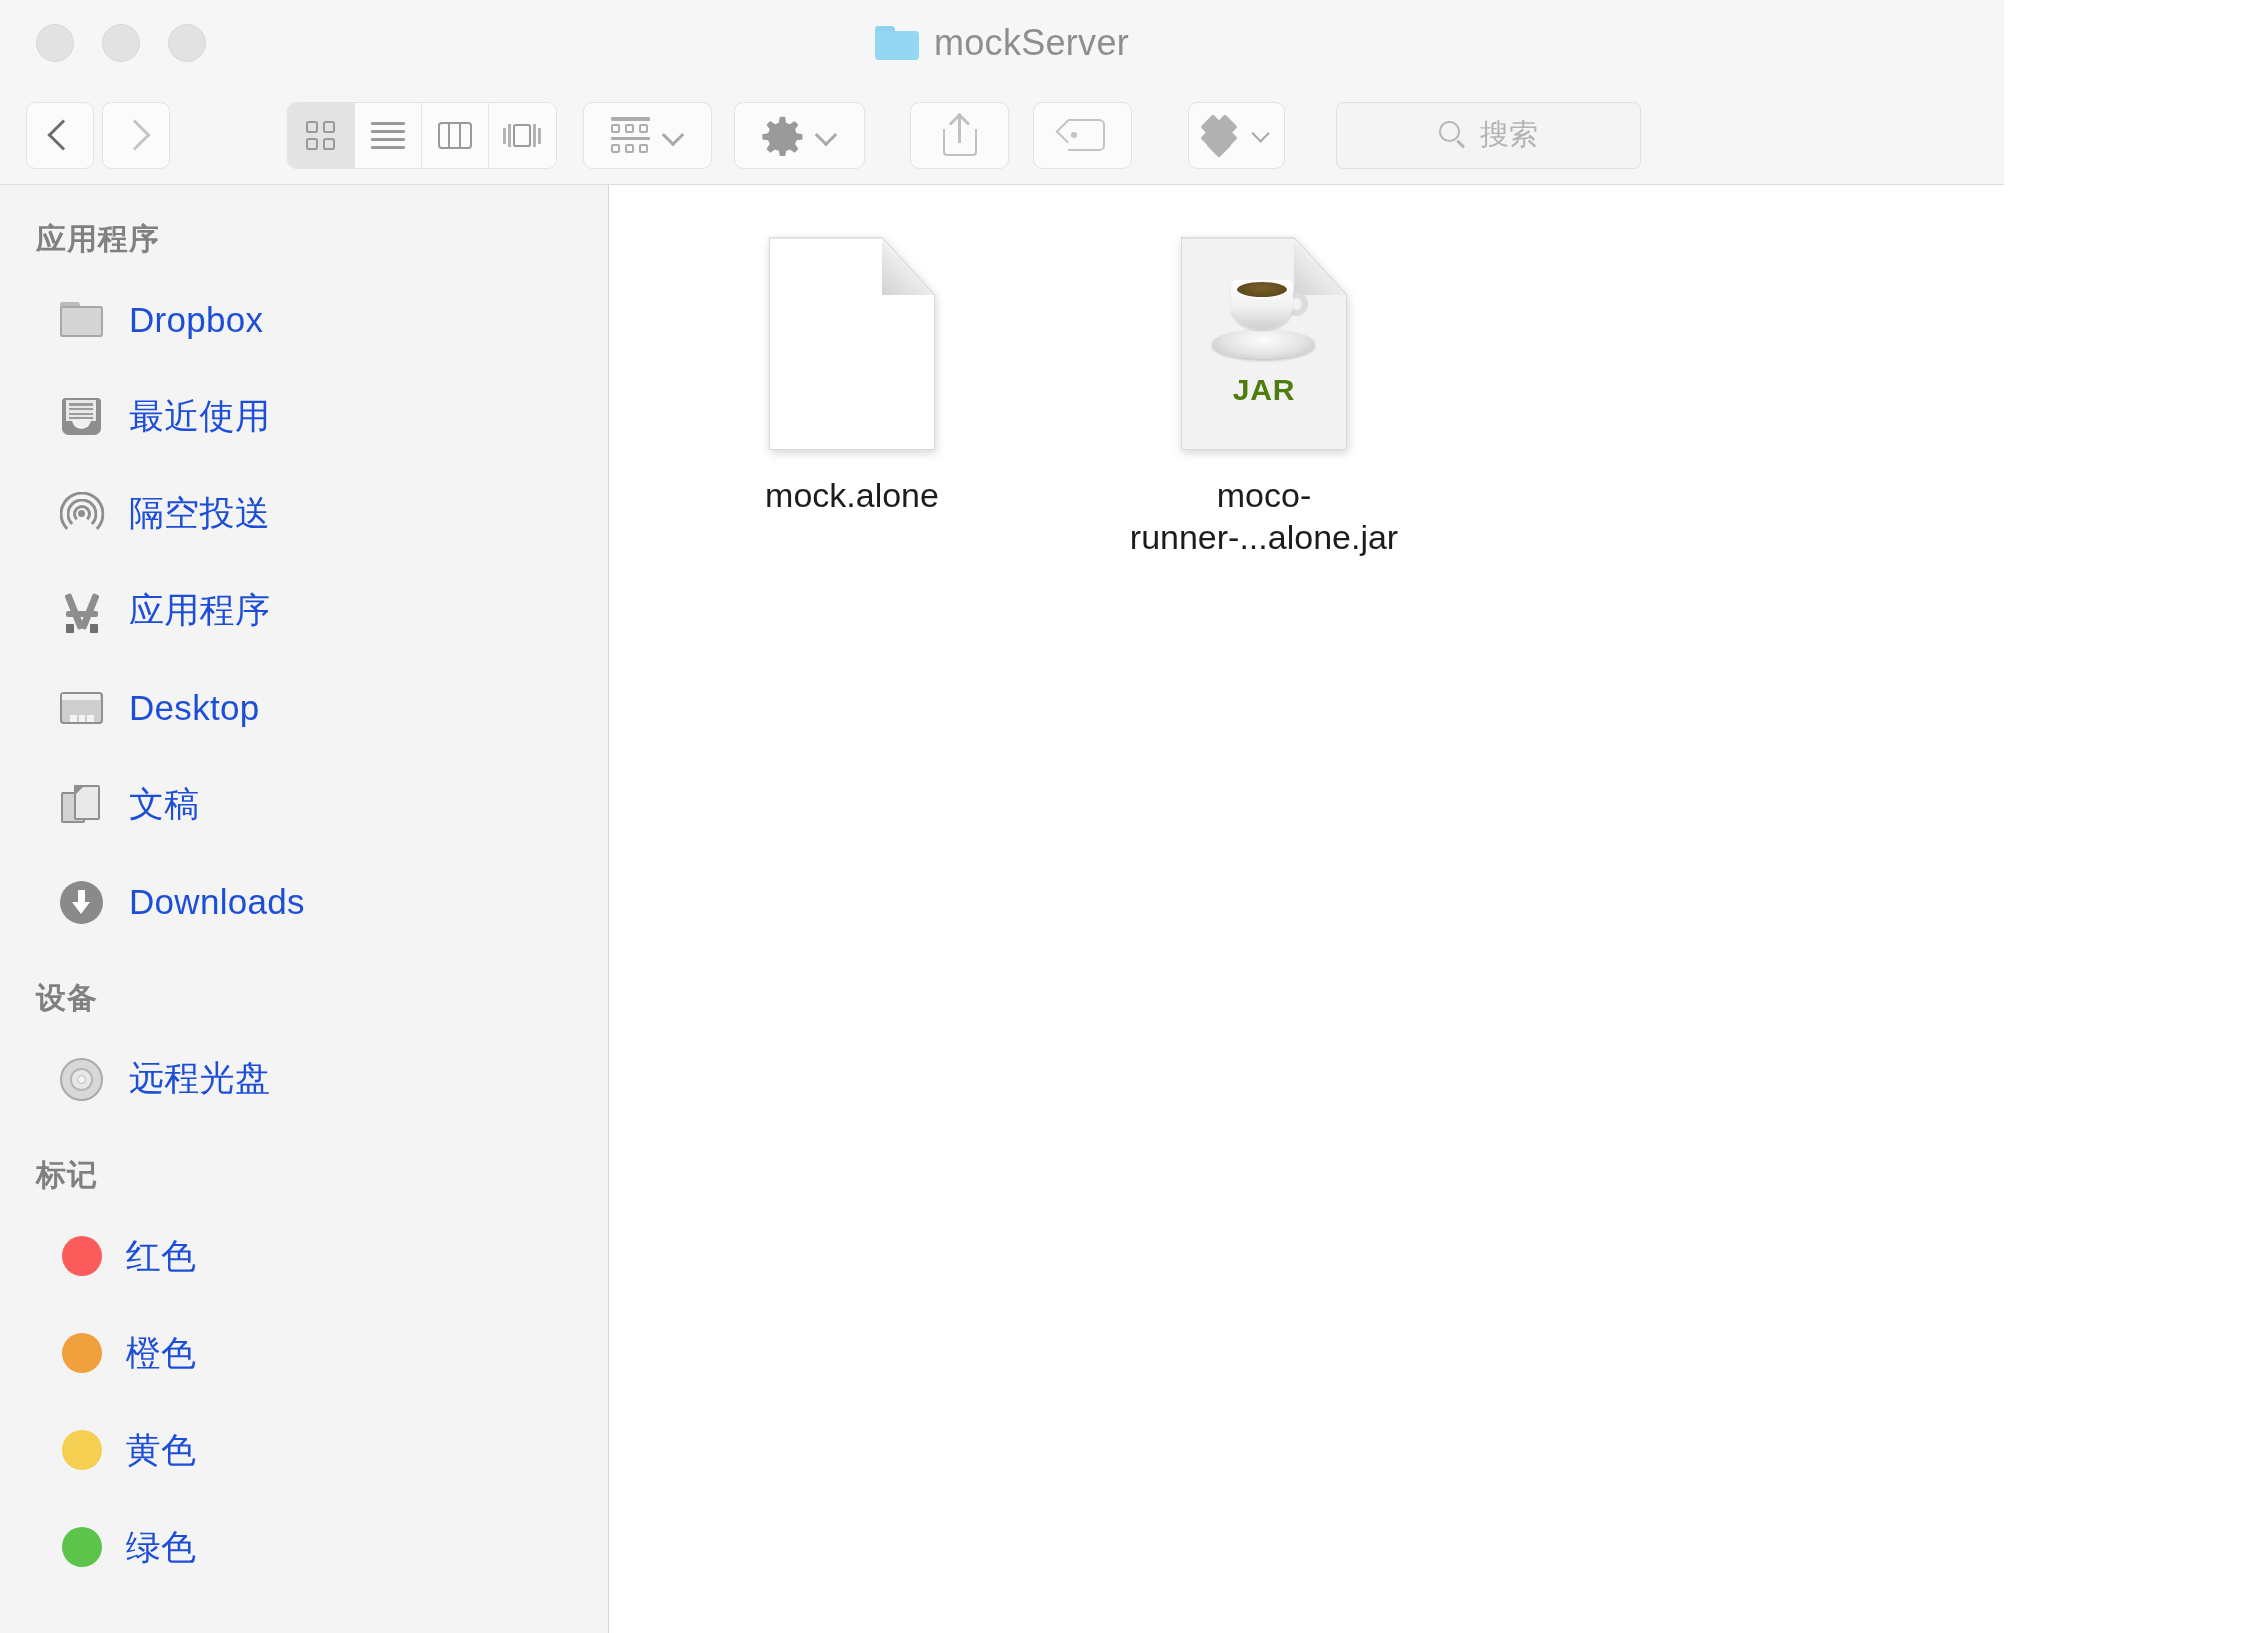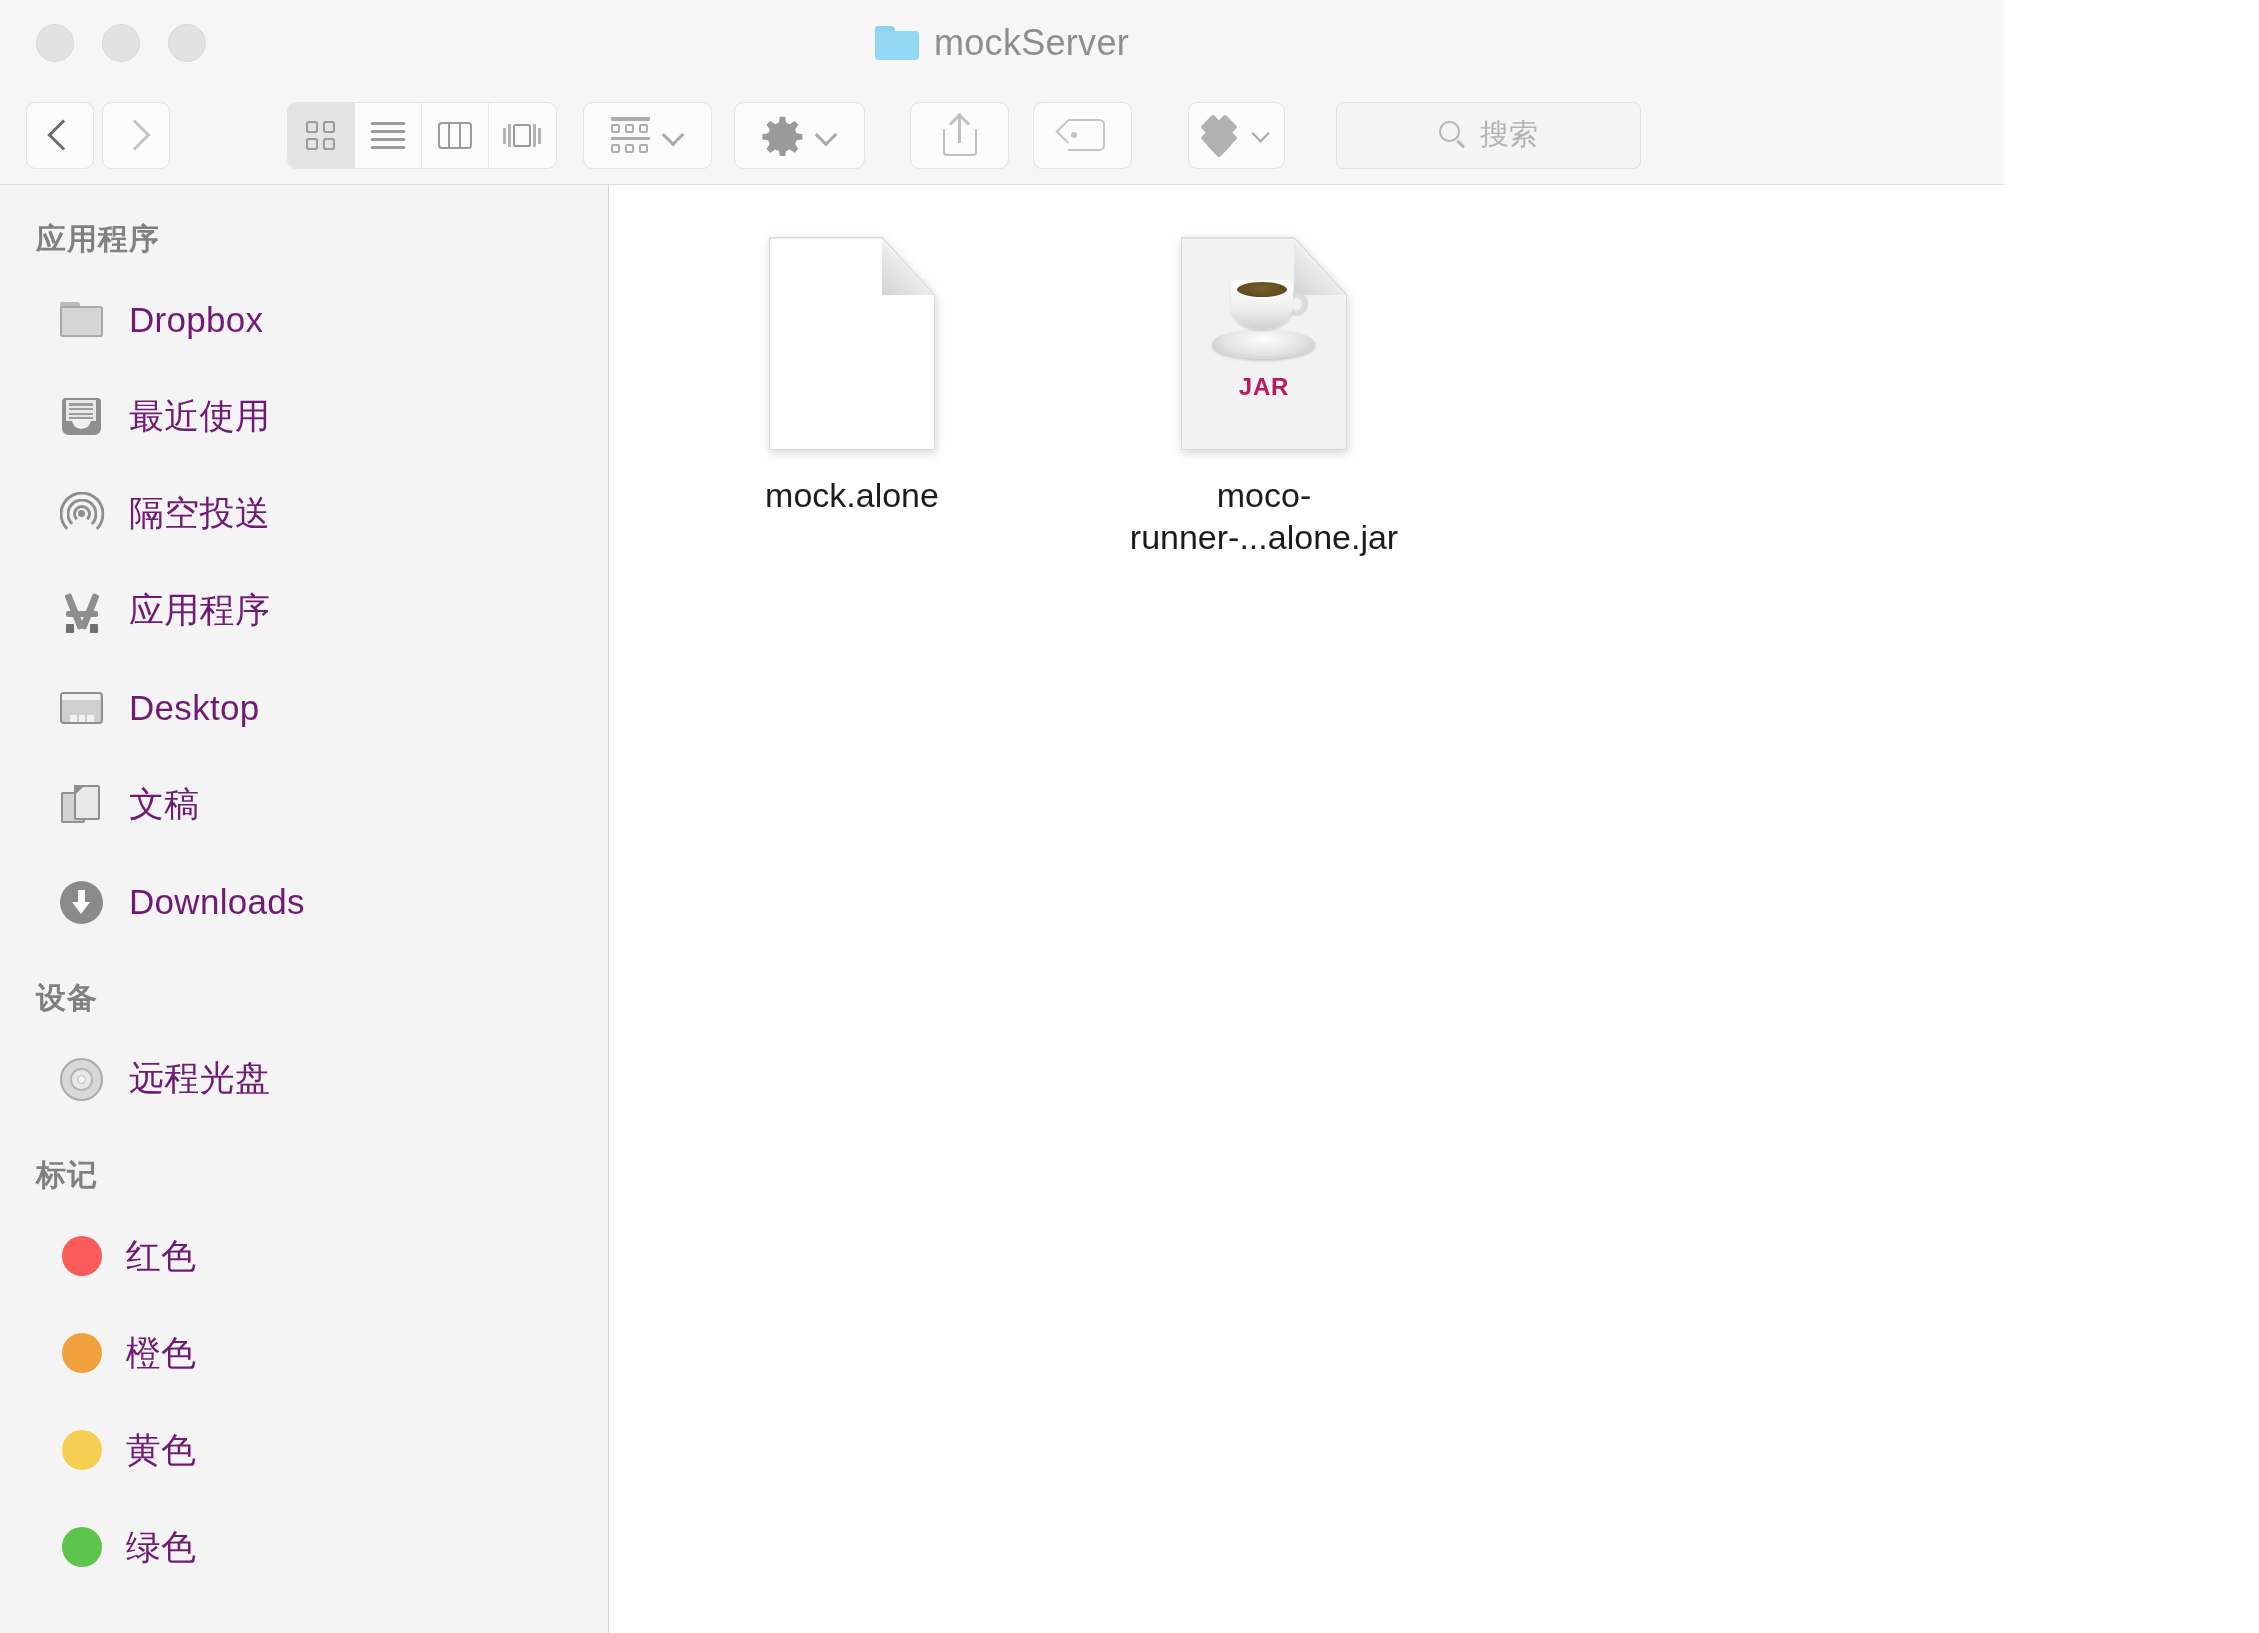--- a/index.html
+++ b/index.html
@@ -269,21 +269,21 @@
   }
   .sb-item {
     display: flex;
     align-items: center;
     height: 97px;
     padding-left: 58px;
     gap: 24px;
   }
   .sb-label {
     font-size: 35px;
-    color: #701a75;
+    color: #1d4ed8;
     letter-spacing: 0.3px;
     white-space: nowrap;
   }
   .sb-icon { width: 47px; height: 47px; flex: 0 0 47px; position: relative; }
 
   
   .icn-folder .tab { position: absolute; left: 1.9px; top: 5.6px; width: 19.7px; height: 6.6px; background: #bcbcbc; border-radius: 1.9px 2.8px 0 0; }
   .icn-folder .bod { position: absolute; left: 1.9px; top: 10.3px; width: 43px; height: 31px; background: #d5d5d5; border: 2.3px solid #a8a8a8; border-radius: 2.8px; }
 
   
@@ -424,23 +424,23 @@
   }
   .cup .handle {
     position: absolute; left: 75px; top: 24px;
     width: 24px; height: 24px;
     border: 6.6px solid #dcdcdc;
     border-left-color: transparent;
     border-radius: 50%;
   }
   .jar-label {
     margin-top: 13px;
-    font-size: 24px;
+    font-size: 30px;
     font-weight: 700;
-    color: #be185d;
+    color: #4d7c0f;
     letter-spacing: 0.9px;
   }
   .file-name {
     margin-top: 19px;
     font-size: 34px;
     color: #1c1c1c;
     text-align: center;
     line-height: 1.22;
     max-width: 356px;
     word-break: break-word;

